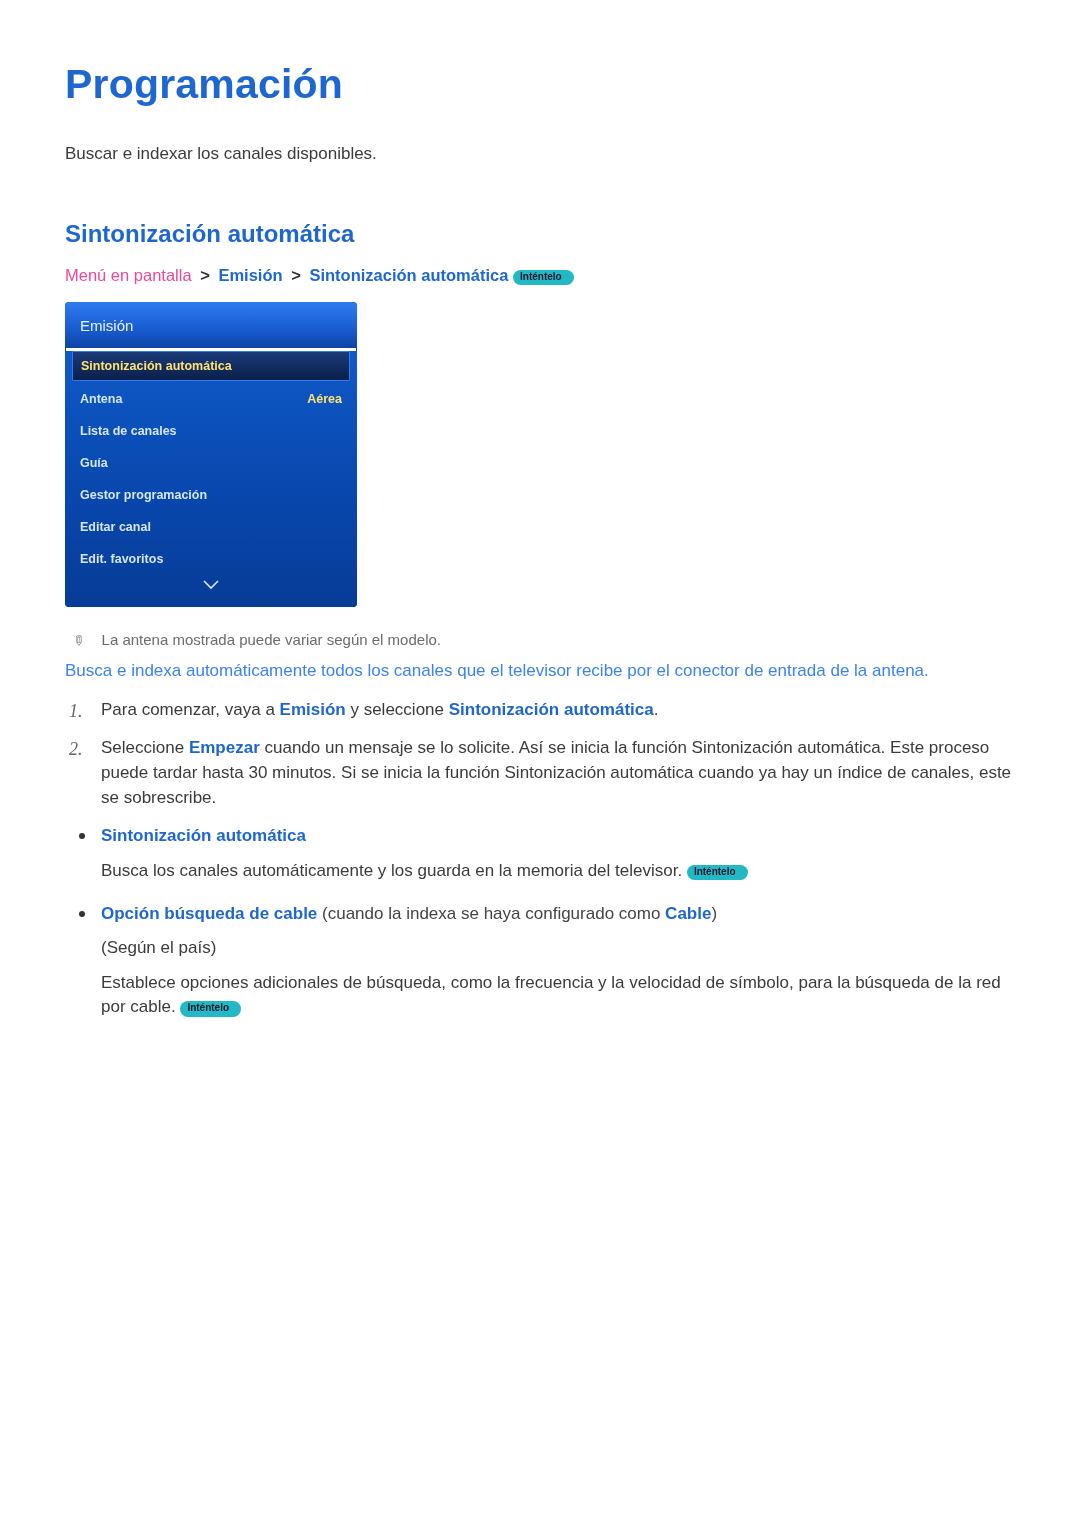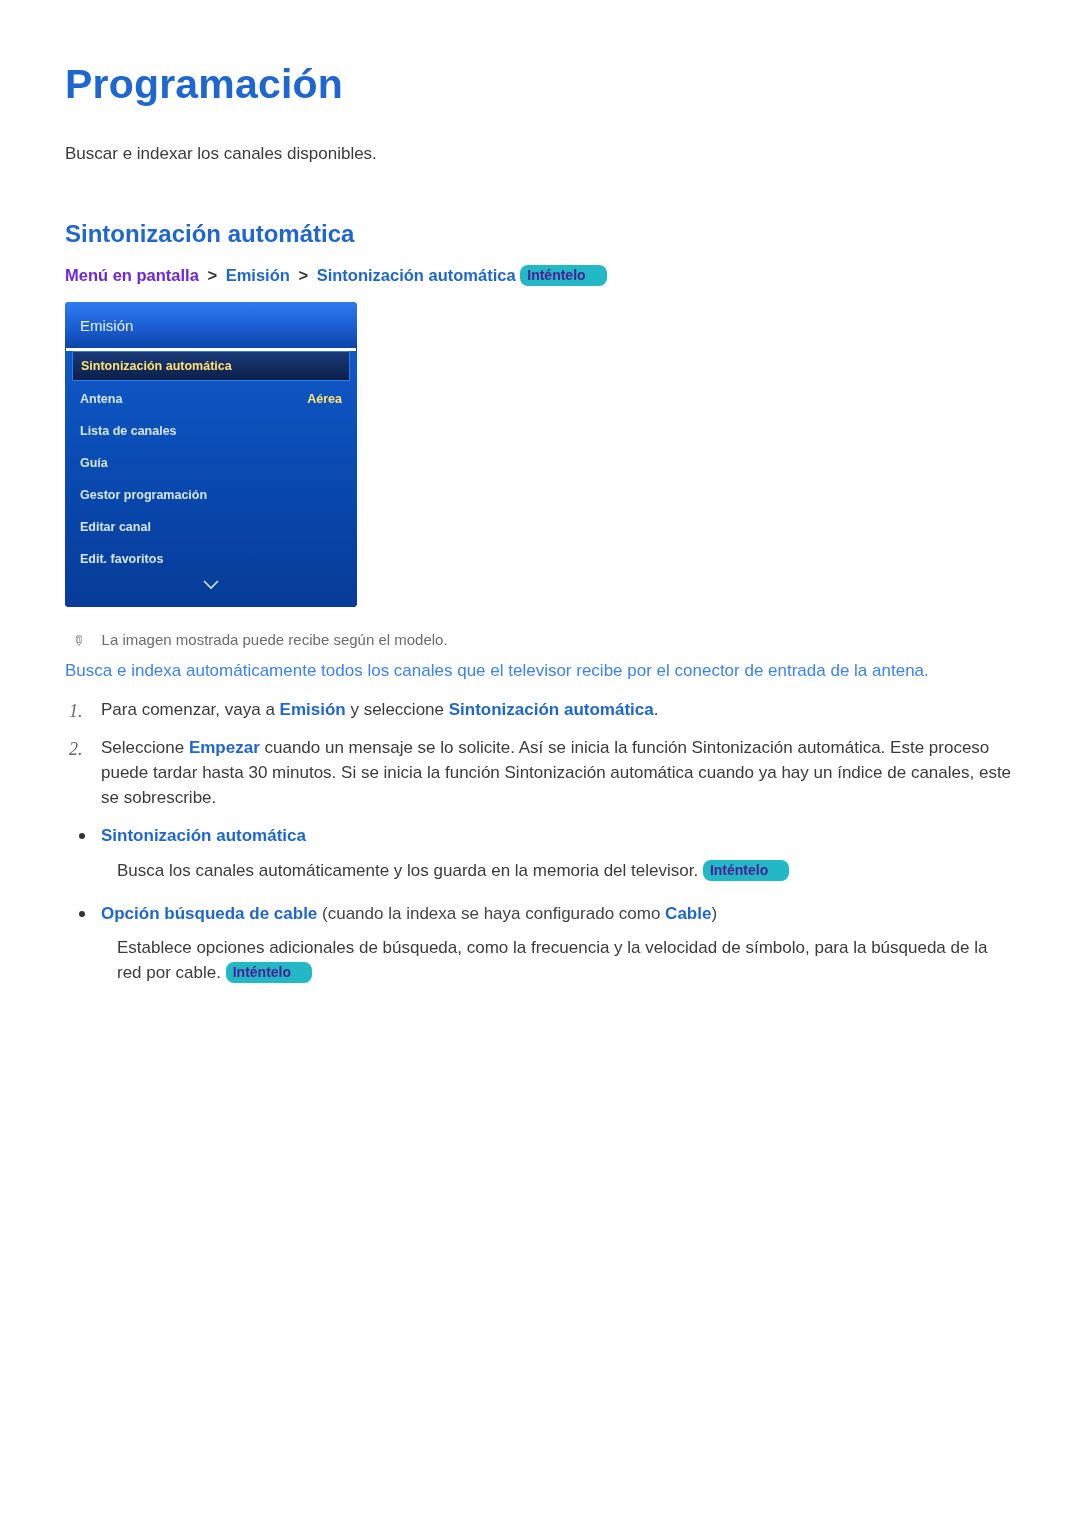--- a/index.html
+++ b/index.html
@@ -30,31 +30,31 @@
   h2 {
     color: #1e66d0;
     font-weight: 700;
     font-size: 24px;
     margin: 50px 0 12px 0;
   }
   .crumb {
     margin: 0 0 14px 0;
     font-size: 16.5px;
   }
-  .crumb .bold { font-weight: 700; color:#6d28d9; }
+  .crumb .bold { font-weight: 400; color:#ec4899; }
   .crumb .sep { color:#333; font-weight:700; padding: 0 4px;}
   .crumb .link { color:#1e66d0; font-weight:700; }
   .pill {
     display: inline-block;
     background: #22b8c5;
-    color: #4c1d95;
+    color: #0f172a;
     font-weight: 600;
-    font-size: 14px;
+    font-size: 10px;
     border-radius: 8px;
-    padding: 0 21px 1px 7px;
+    padding: 0 12px 1px 7px;
     vertical-align: 1px;
   }
 
   
   .tv-menu {
     width: 292px;
     border-radius: 4px;
     overflow: hidden;
     margin: 12px 0 22px 0;
     box-shadow: 0 0 0 1px #0b3f8a inset;
@@ -147,21 +147,21 @@
   ul.bullets > li::before {
     content: "";
     position: absolute;
     left: -22px;
     top: 9px;
     width: 6px; height: 6px;
     background:#333;
     border-radius:50%;
   }
   .li-head { color:#1e66d0; font-weight:700; }
-  .li-body { margin: 10px 0 18px 16px; color:#3b3b3b;}
+  .li-body { margin: 10px 0 18px 0; color:#3b3b3b;}
   .sub-note { margin: 10px 0 10px 0; color:#3b3b3b;}
 </style>
 </head>
 <body>
 
 <div class="page">
 
   <h1>Programación</h1>
 
   <div class="intro">
@@ -207,21 +207,21 @@
       <div class="tv-arrow">
         <svg viewBox="0 0 16 10">
             <path d="M1 1 L8 8 L15 1" fill="none" stroke="#d7e6ff" stroke-width="1.6"></path>
           </svg>
       </div>
     </div>
   </div>
 
   <div class="note-row">
     <span class="pencil">✎</span>
-    <span>La imagen mostrada puede recibe según el modelo.</span>
+    <span>La antena mostrada puede variar según el modelo.</span>
   </div>
 
   <p class="body-p">Busca e indexa automáticamente todos los canales que el televisor recibe por el conector de entrada de la antena.</p>
 
   <ol class="steps">
     <li>
       <span>Para comenzar, vaya a </span><span class="keyword">Emisión</span><span> y seleccione </span><span class="keyword">Sintonización automática</span><span>.</span>
     </li>
     <li>
       <span>Seleccione </span><span class="keyword">Empezar</span><span> cuando un mensaje se lo solicite. Así se inicia la función Sintonización automática. Este proceso puede tardar hasta 30 minutos. Si se inicia la función Sintonización automática cuando ya hay un índice de canales, este se sobrescribe.</span>
@@ -232,19 +232,20 @@
     <li>
       <div class="li-head">Sintonización automática</div>
       <div class="li-body">
         <span>Busca los canales automáticamente y los guarda en la memoria del televisor. </span><span class="pill">Inténtelo</span>
       </div>
     </li>
     <li>
       <div>
         <span class="li-head">Opción búsqueda de cable</span><span> (cuando la indexa se haya configurado como </span><span class="keyword">Cable</span><span>)</span>
       </div>
+      <div class="sub-note">(Según el país)</div>
       <div class="li-body">
         <span>Establece opciones adicionales de búsqueda, como la frecuencia y la velocidad de símbolo, para la búsqueda de la red por cable. </span><span class="pill">Inténtelo</span>
       </div>
     </li>
   </ul>
 
 </div>
 
 </body></html>

